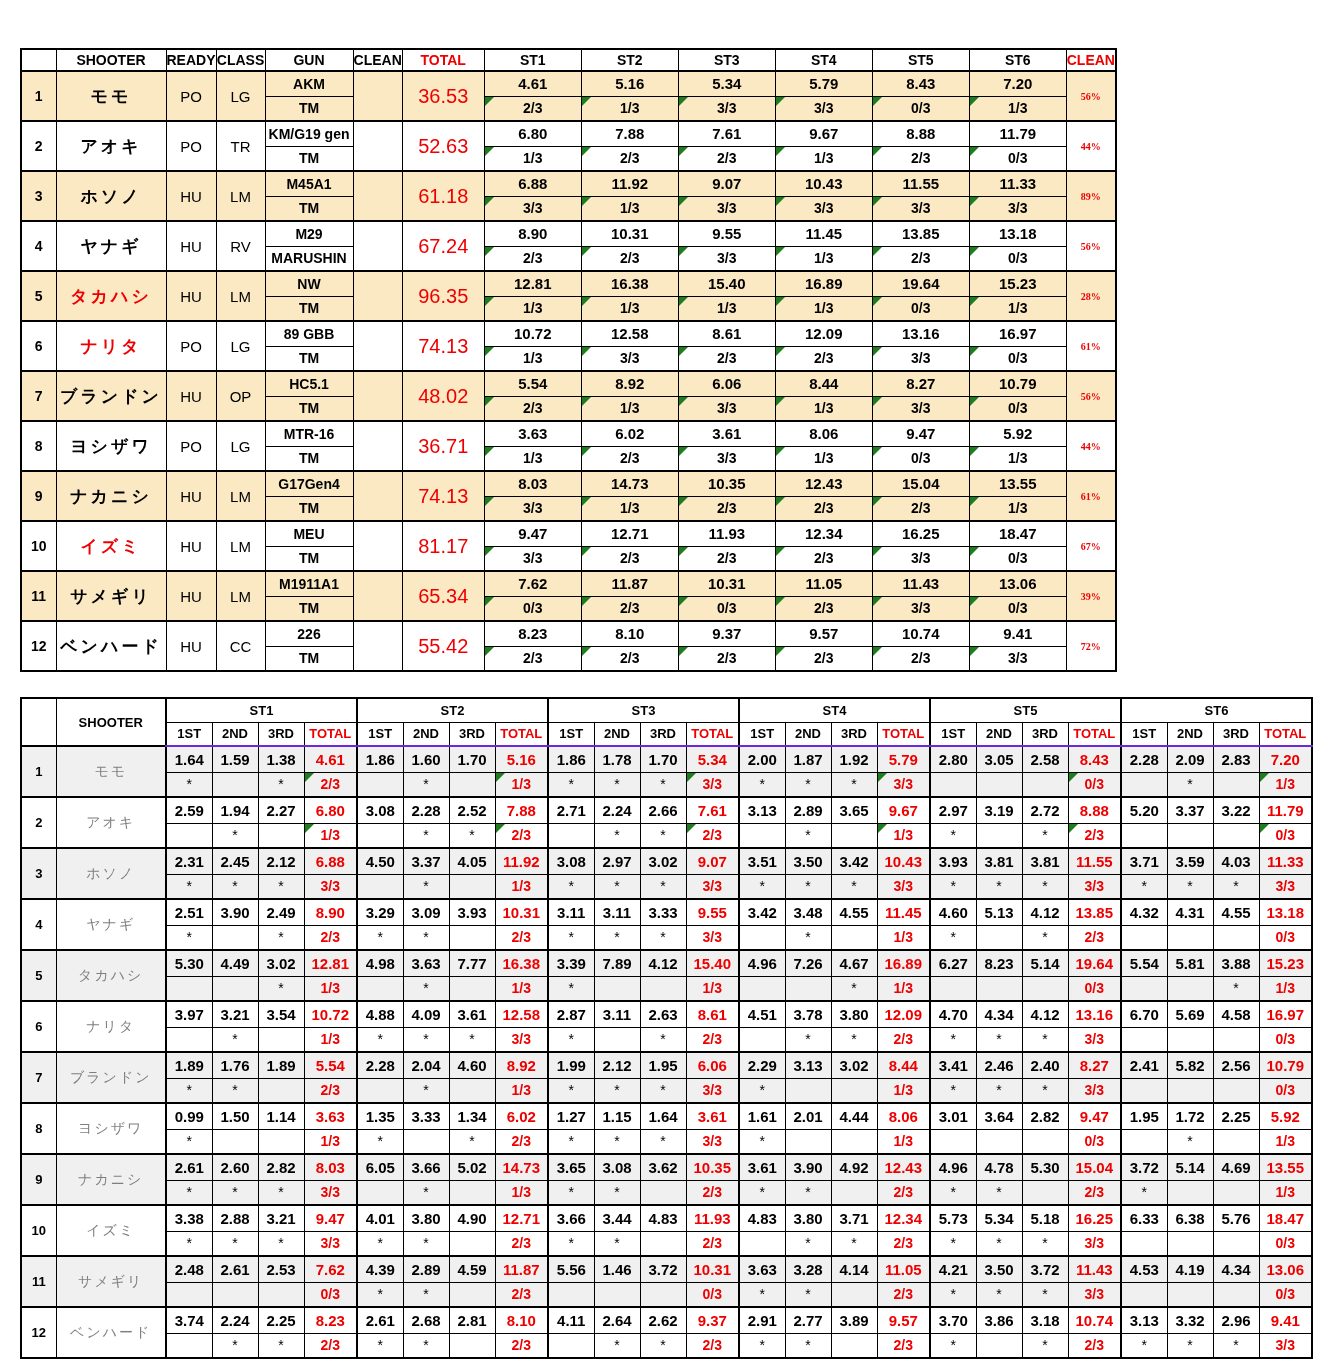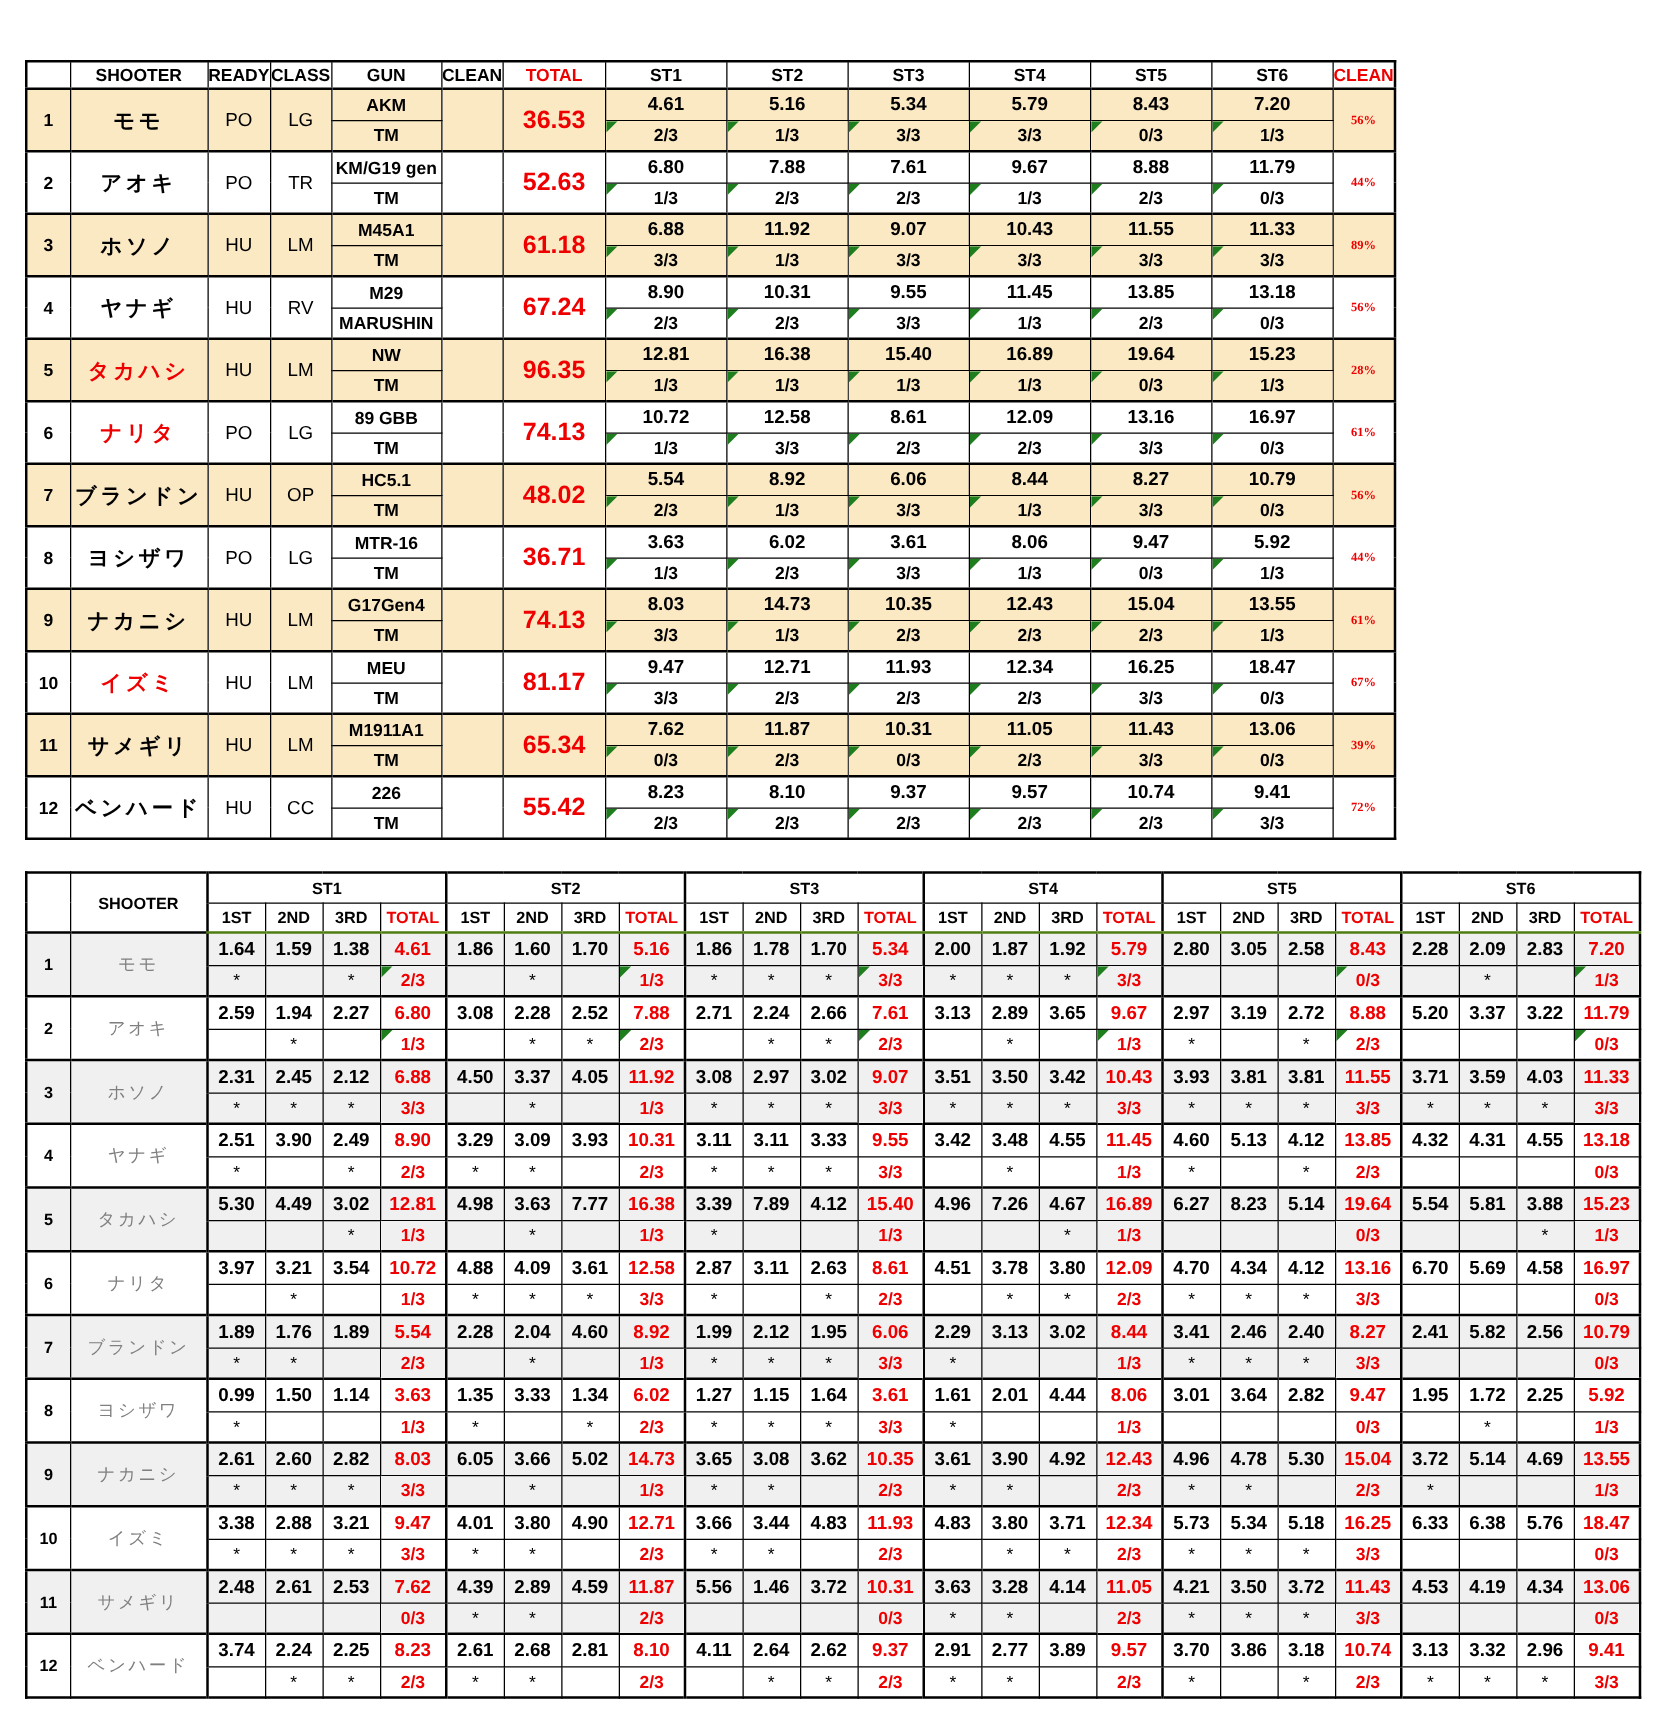--- a/index.html
+++ b/index.html
@@ -12,30 +12,30 @@
   #t1{position:absolute;left:20px;top:48px;border:2px solid #000;}
   #t1 td{border:1px solid #000;}
   #t1 tr{height:25px;}
   #t1 tr.hrow{height:22px;}
   #t1 tr.hrow td{border-bottom:2px solid #000;font-weight:bold;font-size:14px;}
   #t1 tr.bt > td{border-top:2px solid #000;}
   #t1 .no{font-size:14px;font-weight:bold;}
   #t1 .name{font-size:17px;font-weight:bold;letter-spacing:3px;}
   #t1 .rc{font-size:15px;font-weight:normal;}
   #t1 .gun,#t1 .maker{font-size:14px;font-weight:bold;}
-  #t1 .total{font-size:20px;font-weight:bold;}
+  #t1 .total{font-size:20px;font-weight:normal;}
   #t1 .score{font-size:15px;font-weight:bold;}
   #t1 .frac{font-size:14px;font-weight:bold;position:relative;}
   #t1 .cleanpct{font-size:10px;font-weight:bold;font-family:Liberation Serif, serif;}
   
   #t2{position:absolute;left:20px;top:697px;border:2px solid #000;}
   #t2 td{border:1px solid #000;}
   #t2 thead tr{height:24px;}
   #t2 thead td{font-weight:bold;font-size:13px;}
-  #t2 thead tr:last-child td{border-bottom:2px solid #4d7c0f;}
+  #t2 thead tr:last-child td{border-bottom:2px solid #6d28d9;}
   #t2 tbody tr.bt{height:26px;}
   #t2 tbody tr.sr{height:25px;}
   #t2 tbody tr.bt > td{border-top:2px solid #000;}
   #t2 .gb{border-left:2px solid #000 !important;}
   #t2 .no2{font-size:13px;font-weight:bold;}
   #t2 .name2{font-size:14px;color:#7f7f7f;letter-spacing:2px;}
   #t2 .v{font-size:15px;font-weight:bold;}
   #t2 .vt{font-size:15px;font-weight:bold;}
   #t2 .star{font-size:14px;}
   #t2 .frac2{font-size:14px;font-weight:bold;position:relative;}

